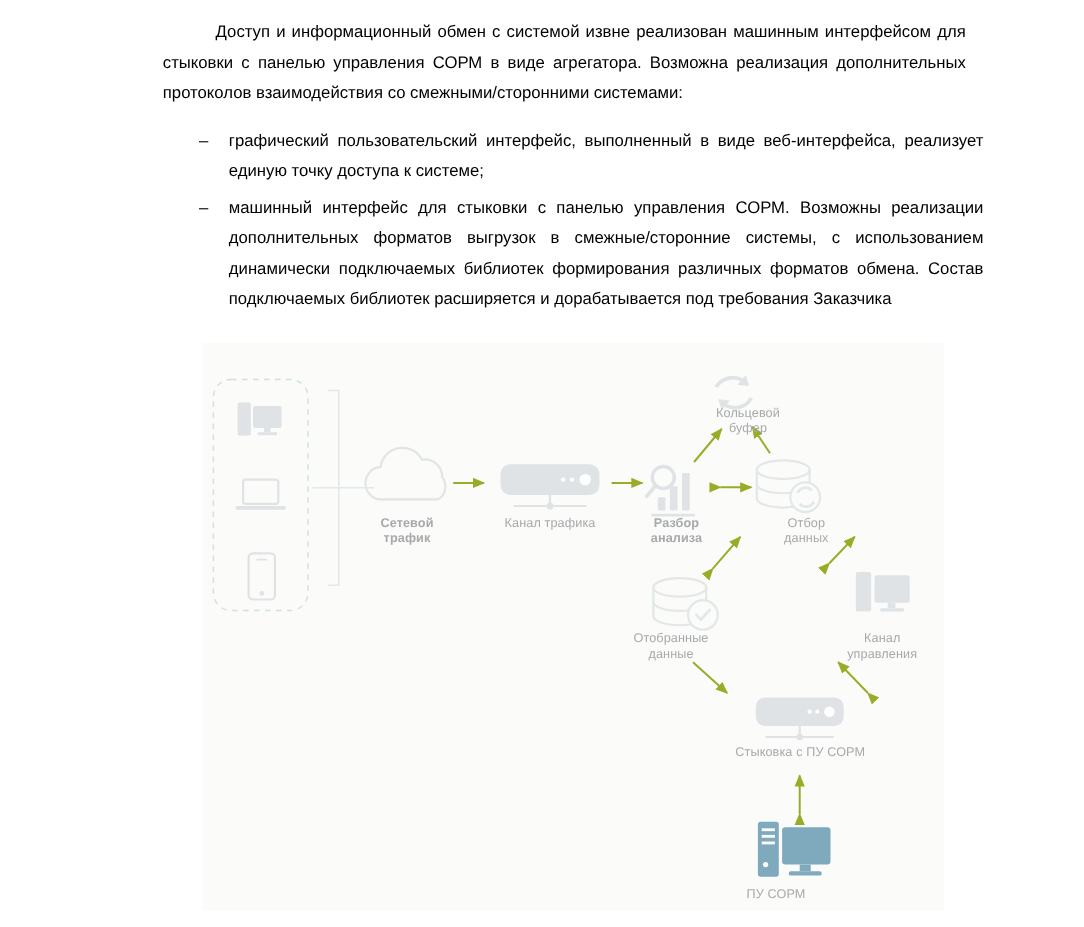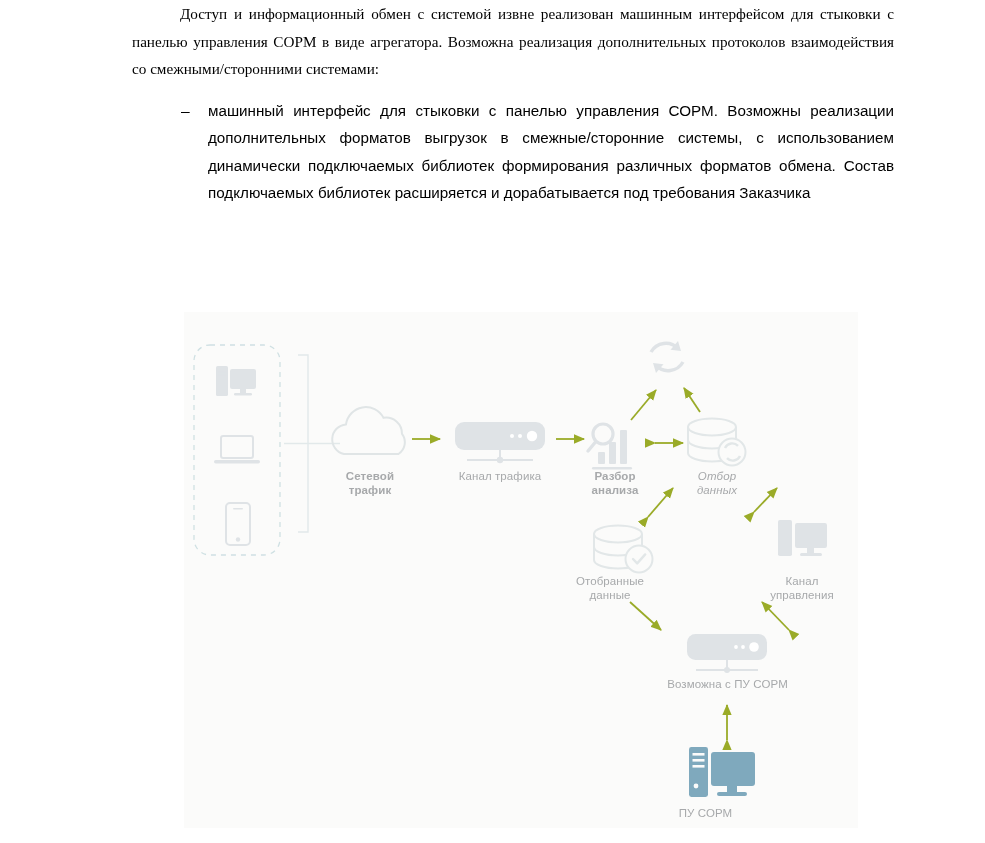--- a/index.html
+++ b/index.html
@@ -22,23 +22,22 @@
     left: 132px;
     top: 0px;
     width: 762px;
   }
   .para {
     font-size: 15.2px;
     line-height: 27.5px;
     text-align: justify;
     text-align-last: left;
     text-justify: inter-word;
-    margin: 0;
+    margin: 16px;
     padding: 0;
-    font-family: Liberation Serif, serif;
   }
   .para .indent { display: inline-block; width: 48px; }
 
   .bullets {
     margin: 14px 0 0 0;
     padding: 0;
     list-style: none;
   }
   .bullet {
     position: relative;
@@ -81,20 +80,21 @@
 </head>
 <body>
 
 <div class="doc">
 
   <p class="para"><span class="indent"></span><span>Доступ и информационный обмен с системой извне реализован машинным интерфейсом для стыковки с панелью управления СОРМ в виде агрегатора. Возможна реализация дополнительных протоколов взаимодействия со смежными/сторонними системами:</span></p>
 
   <ul class="bullets">
     <li class="bullet">
       <span class="dash">–</span>
+      <span>графический пользовательский интерфейс, выполненный в виде веб-интерфейса, реализует единую точку доступа к системе;</span>
     </li>
     <li class="bullet">
       <span class="dash">–</span>
       <span>машинный интерфейс для стыковки с панелью управления СОРМ. Возможны реализации дополнительных форматов выгрузок в смежные/сторонние системы, с использованием динамически подключаемых библиотек формирования различных форматов обмена. Состав подключаемых библиотек расширяется и дорабатывается под требования Заказчика</span>
     </li>
   </ul>
 
 </div>
 
 <div class="diagram">
@@ -239,27 +239,29 @@
   </svg>
 
   <div class="dlabel" style="left:136px; top:157px; width:100px;font-weight:bold;">Сетевой
 трафик</div>
 
   <div class="dlabel" style="left:250px; top:157px; width:132px;">Канал трафика</div>
 
   <div class="dlabel" style="left:383px; top:157px; width:96px;font-weight:bold;">Разбор
 анализа</div>
 
-
-  <div class="dlabel" style="left:488px; top:157px; width:90px;font-style:italic;">Отбор
+  <div class="dlabel" style="left:432px; top:57px; width:128px;">Кольцевой
+буфер</div>
+
+  <div class="dlabel" style="left:504px; top:157px; width:90px;">Отбор
 данных</div>
 
   <div class="dlabel" style="left:368px; top:262px; width:116px;">Отобранные
 данные</div>
 
   <div class="dlabel" style="left:563px; top:262px; width:110px;">Канал
 управления</div>
 
-  <div class="dlabel" style="left:466px; top:365px; width:155px;">Возможна с ПУ СОРМ</div>
+  <div class="dlabel" style="left:466px; top:365px; width:155px;">Стыковка с ПУ СОРМ</div>
 
   <div class="dlabel" style="left:473px; top:494px; width:97px;">ПУ СОРМ</div>
 
 </div>
 
 </body></html>

